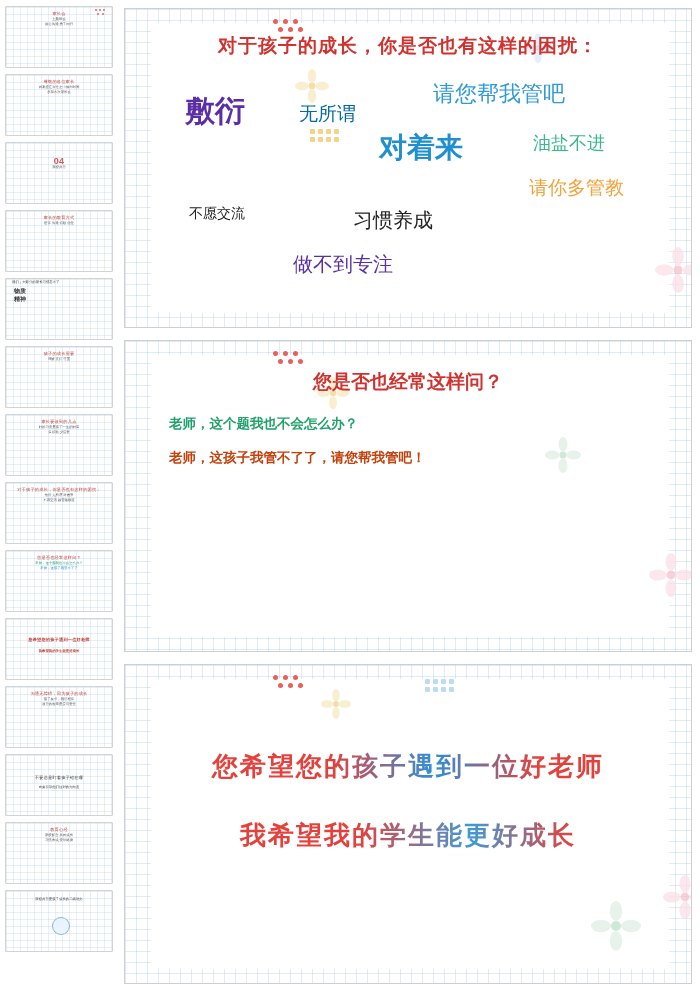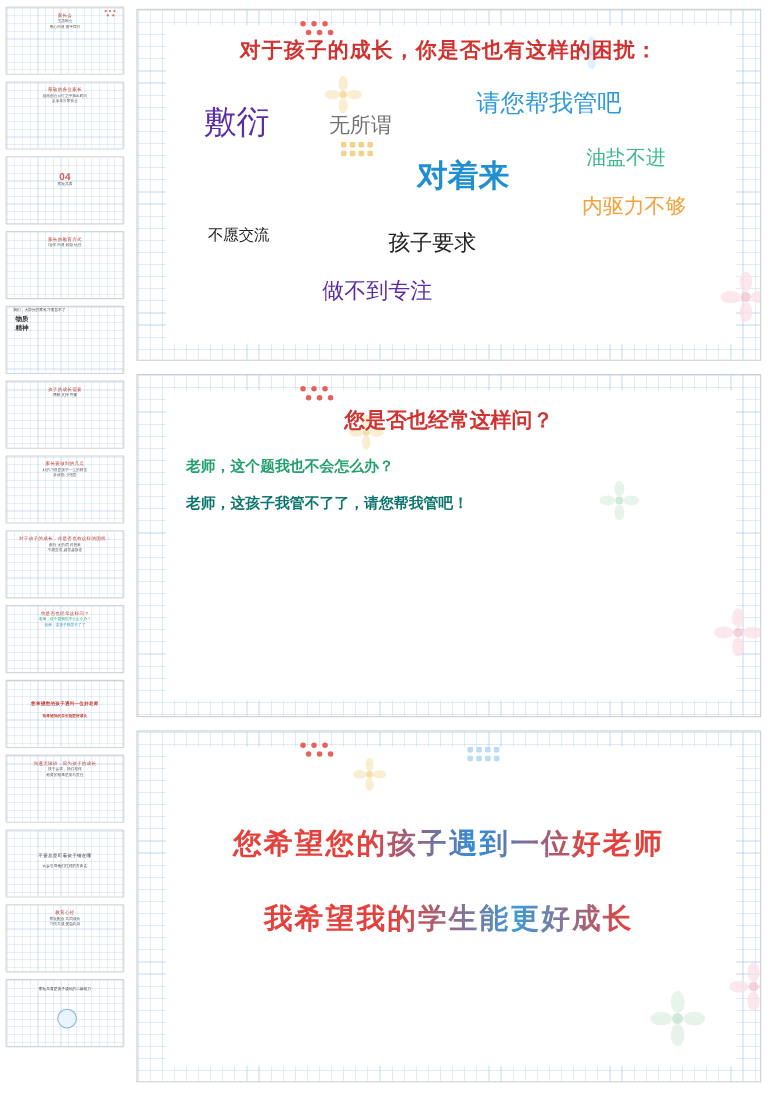--- a/index.html
+++ b/index.html
@@ -381,28 +381,28 @@
             <ellipse cx="20" cy="32" rx="5" ry="8"></ellipse>
           <ellipse cx="8" cy="20" rx="8" ry="5"></ellipse>
             <ellipse cx="32" cy="20" rx="8" ry="5"></ellipse>
         </g>
           <circle cx="20" cy="20" r="4" fill="#f5c2ce"></circle>
       </svg>
 
       <div class="content">
         <div class="s1-title">对于孩子的成长，你是否也有这样的困扰：</div>
         <div class="wordcloud">
-          <span class="w" style="left:34px;top:26px;font-size:30px;color:#5b2ea6;font-weight:normal;">敷衍</span>
-          <span class="w" style="left:148px;top:36px;font-size:19px;color:#737373;">无所谓</span>
+          <span class="w" style="left:34px;top:26px;font-size:30px;color:#5b2ea6;font-weight:bold;">敷衍</span>
+          <span class="w" style="left:148px;top:36px;font-size:19px;color:#0369a1;">无所谓</span>
           <span class="w" style="left:282px;top:14px;font-size:22px;color:#2f9ad8;">请您帮我管吧</span>
-          <span class="w" style="left:228px;top:76px;font-size:28px;color:#1f8fd0;font-weight:bold;">对着来</span>
+          <span class="w" style="left:228px;top:64px;font-size:28px;color:#1f8fd0;font-weight:bold;">对着来</span>
           <span class="w" style="left:382px;top:66px;font-size:18px;color:#39b88a;">油盐不进</span>
-          <span class="w" style="left:378px;top:110px;font-size:19px;color:#f2a33c;">内驱力不够</span>
+          <span class="w" style="left:378px;top:110px;font-size:19px;color:#f2a33c;">请你多管教</span>
           <span class="w" style="left:38px;top:140px;font-size:14px;color:#222;">不愿交流</span>
-          <span class="w" style="left:202px;top:142px;font-size:20px;color:#222;">孩子要求</span>
+          <span class="w" style="left:202px;top:142px;font-size:20px;color:#222;">习惯养成</span>
           <span class="w" style="left:142px;top:186px;font-size:20px;color:#5b2ea6;font-family:Liberation Mono, monospace;">做不到专注</span>
         </div>
       </div>
     </div>
 
     <div class="slide slide-2">
       <div class="grid-bg"></div>
       <div class="panel"></div>
 
       <div class="dots" style="left:148px;top:10px;">
@@ -439,21 +439,21 @@
           <ellipse cx="8" cy="20" rx="8" ry="5"></ellipse>
             <ellipse cx="32" cy="20" rx="8" ry="5"></ellipse>
         </g>
           <circle cx="20" cy="20" r="4" fill="#f5c2ce"></circle>
       </svg>
 
       <div class="content">
         <div class="s2-title">您是否也经常这样问？</div>
         <div class="q-list">
           <div class="q" style="color:#22a06b;">老师，这个题我也不会怎么办？</div>
-          <div class="q" style="color:#0f766e;">老师，这孩子我管不了了，请您帮我管吧！</div>
+          <div class="q" style="color:#c2410c;">老师，这孩子我管不了了，请您帮我管吧！</div>
         </div>
       </div>
     </div>
 
     <div class="slide slide-3">
       <div class="grid-bg"></div>
       <div class="panel"></div>
 
       <div class="dots" style="left:148px;top:10px;">
         <i style="left:0;top:0"></i>

